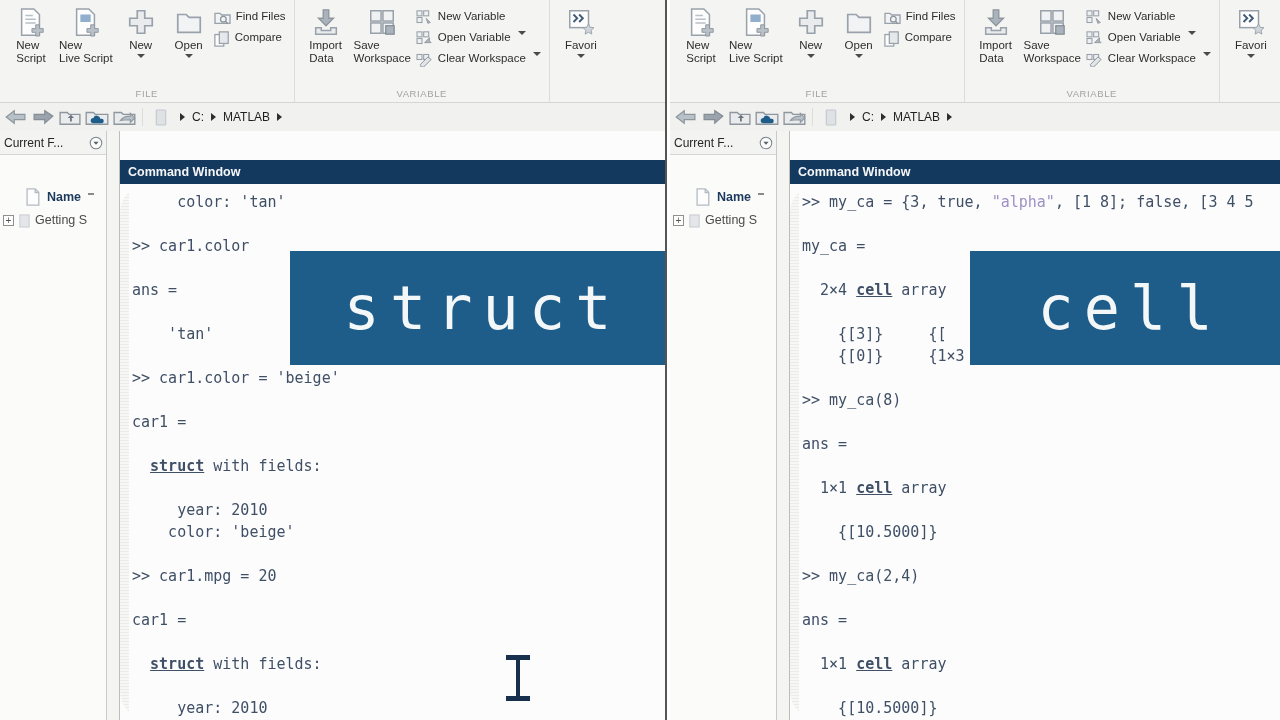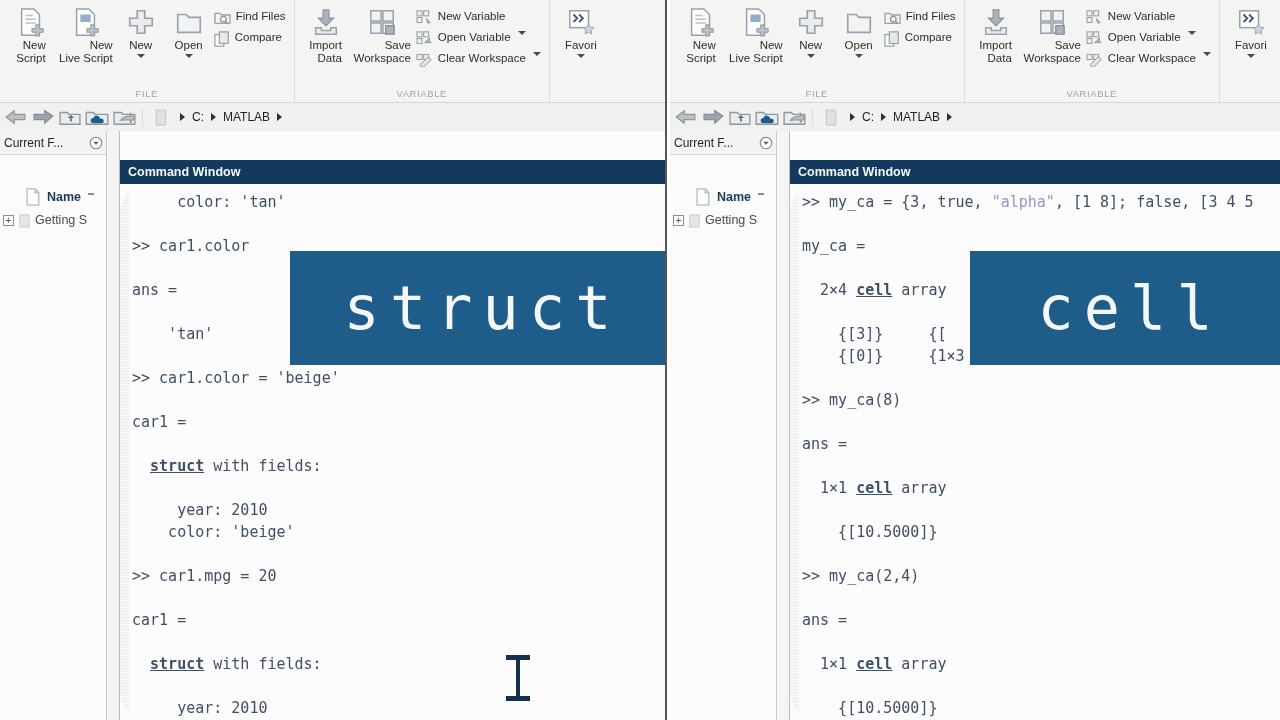--- a/index.html
+++ b/index.html
@@ -14,21 +14,21 @@
 
   
   .ribbon { height:103px; background:#f4f4f3; border-bottom:1px solid #d6d6d6;
             display:flex; align-items:stretch; white-space:nowrap; overflow:hidden; }
   .grp { position:relative; display:flex; align-items:flex-start; gap:2px;
          padding:4px 8px 16px 8px; border-right:1px solid #dddcdb; flex:0 0 auto; }
   .grp-label { position:absolute; bottom:3px; left:0; right:0; text-align:center;
                font-size:9.5px; letter-spacing:.6px; color:#a2a2a2; }
   .rbtn { display:flex; flex-direction:column; align-items:center; justify-content:flex-start;
           min-width:46px; padding:1px 3px; color:#2d2d2d; font-size:11.5px; line-height:13px;
-          text-align:right; cursor:default; }
+          text-align:left; cursor:default; }
   .rbtn .icn { height:34px; display:flex; align-items:center; justify-content:center; }
   .rcaret { margin-top:2px; width:0; height:0; border-left:4px solid transparent;
             border-right:4px solid transparent; border-top:4px solid #4a4a4a; }
   .stack { display:flex; flex-direction:column; justify-content:flex-start; gap:6px; padding-top:6px; }
   .srow { display:flex; align-items:flex-start; gap:5px; font-size:11.5px; color:#2d2d2d; }
   .scaret { width:0; height:0; border-left:4px solid transparent; border-right:4px solid transparent;
             border-top:4px solid #4a4a4a; margin-left:2px; }
   .grp-fav { border-right:none; }
 
   

